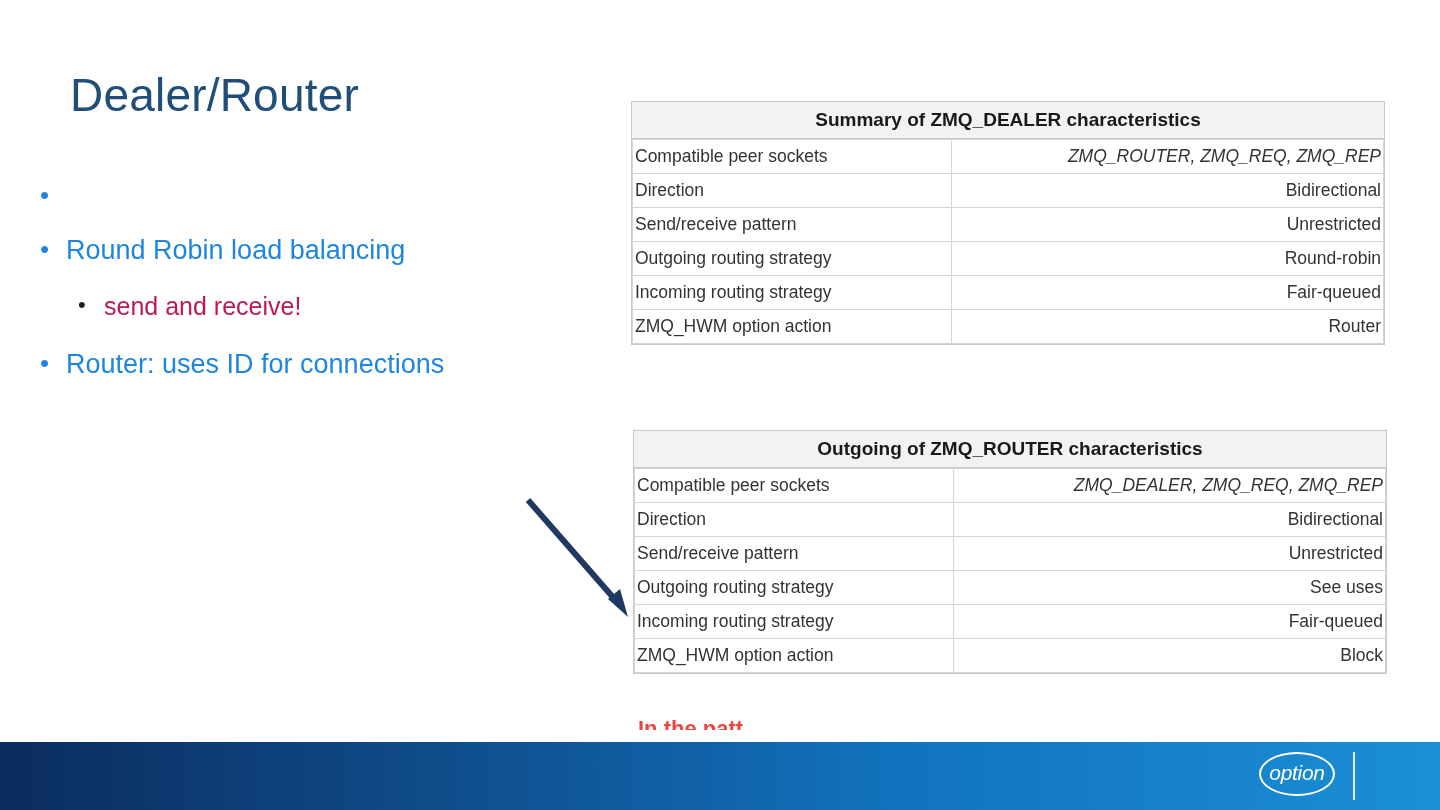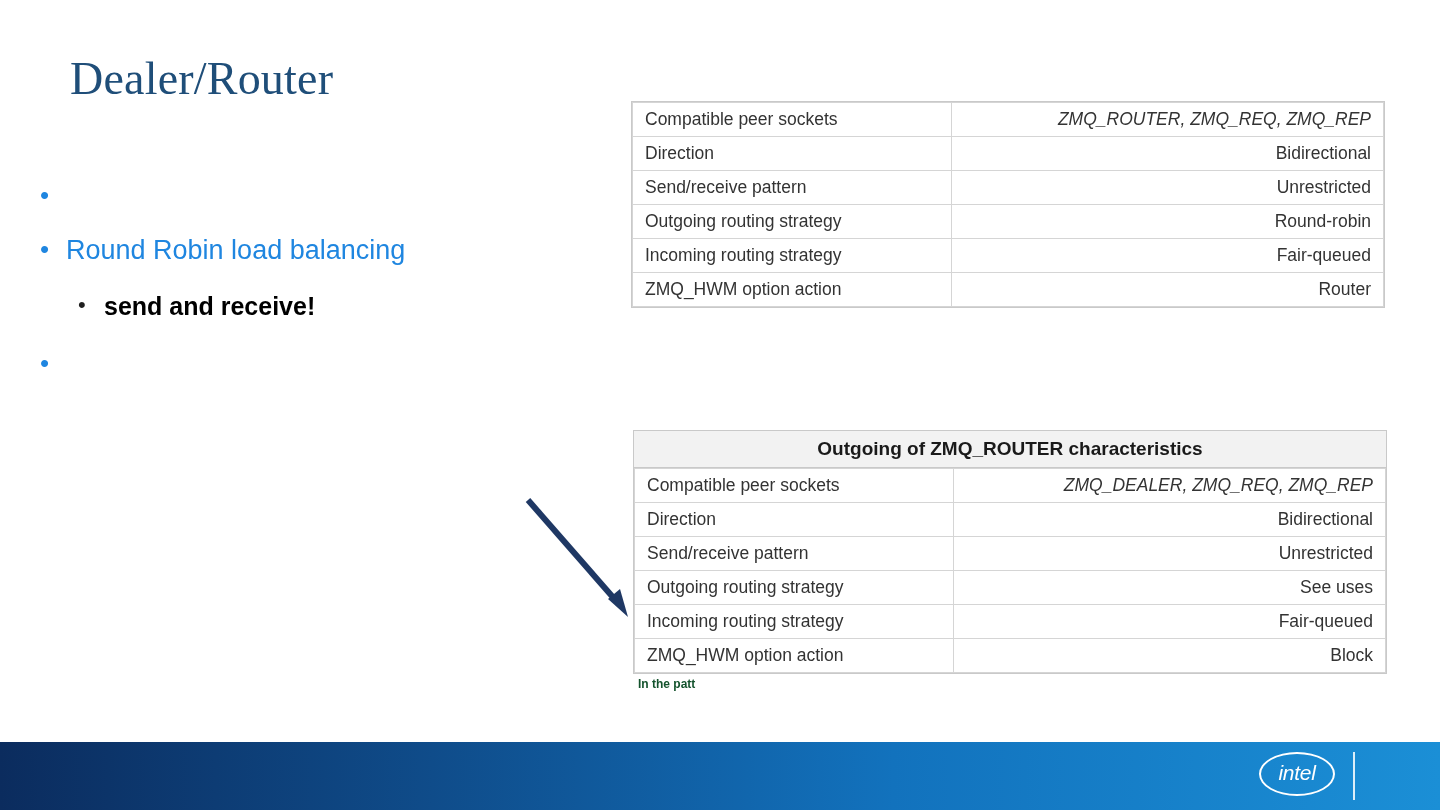--- a/index.html
+++ b/index.html
@@ -12,26 +12,25 @@
     background: #ffffff;
     font-family: "Liberation Sans", sans-serif;
     overflow: hidden;
     position: relative;
   }
 
   
   .slide-title {
     position: absolute;
     left: 70px;
-    top: 52px;
+    top: 68px;
     font-size: 46px;
     color: #1f4e79;
     font-weight: normal;
     letter-spacing: 0.2px;
-    font-family: Liberation Serif, serif;
   }
 
   
   .bullets {
     position: absolute;
     left: 40px;
     top: 180px;
     width: 570px;
   }
   .bullet-row {
@@ -54,22 +53,21 @@
     color: #1f1f1f;
     font-size: 22px;
   }
   .bullet-text {
     font-size: 27px;
     color: #1f86e0;
     line-height: 32px;
   }
   .bullet-row.lvl2 .bullet-text {
     font-size: 25px;
-    color: #000000;
-    font-weight: bold;
+    color: #be185d;
   }
 
   
   .zmq-table {
     position: absolute;
     border: 1px solid #c9c9c9;
     border-collapse: collapse;
     background: #ffffff;
     font-size: 17.5px;
     color: #333333;
@@ -82,40 +80,40 @@
     color: #1a1a1a;
     padding: 7px 4px;
     border-bottom: 1px solid #c9c9c9;
   }
   .zmq-table table {
     border-collapse: collapse;
     width: 100%;
   }
   .zmq-table td {
     border: 1px solid #d5d5d5;
-    padding: 6px 12px;
+    padding: 6px 2px;
     white-space: nowrap;
   }
   .zmq-table td.k { width: 318px; }
   .zmq-table td.v { width: 430px; text-align: right; }
   .zmq-table td.v.italic { font-style: italic; }
 
   #table-dealer { left: 631px; top: 101px; width: 752px; }
   #table-router { left: 633px; top: 430px; width: 752px; }
 
   .cut-text {
     position: absolute;
     left: 638px;
-    top: 677px;
+    top: 716px;
     width: 200px;
     height: 14px;
     overflow: hidden;
-    font-size: 12px;
+    font-size: 22px;
     font-weight: bold;
-    color: #14532d;
+    color: #ef4444;
   }
 
   
   .arrow-svg {
     position: absolute;
     left: 510px;
     top: 485px;
     width: 140px;
     height: 145px;
   }
@@ -166,24 +164,26 @@
   <div class="bullet-row lvl1">
     <span class="bullet-dot">•</span>
     <span class="bullet-text">Round Robin load balancing</span>
   </div>
   <div class="bullet-row lvl2">
     <span class="bullet-dot">•</span>
     <span class="bullet-text">send and receive!</span>
   </div>
   <div class="bullet-row lvl1">
     <span class="bullet-dot">•</span>
+    <span class="bullet-text">Router: uses ID for connections</span>
   </div>
 </div>
 
 <div class="zmq-table" id="table-dealer">
+  <div class="cap">Summary of ZMQ_DEALER characteristics</div>
   <table>
     <tbody>
       <tr>
         <td class="k">Compatible peer sockets</td>
         <td class="v italic">ZMQ_ROUTER, ZMQ_REQ, ZMQ_REP</td>
       </tr>
       <tr>
         <td class="k">Direction</td>
         <td class="v">Bidirectional</td>
       </tr>
@@ -240,15 +240,15 @@
 </div>
 
 <div class="cut-text">In the patt</div>
 
 <svg class="arrow-svg" viewBox="0 0 140 145">
   <line x1="18" y1="15" x2="108" y2="118" stroke="#1f3864" stroke-width="6"></line>
   <polygon points="118,132 98,114 110,104" fill="#1f3864"></polygon>
 </svg>
 
 <div class="footer">
-  <div class="intel-logo">intel</div>
+  <div class="intel-logo">option</div>
   <div class="footer-divider"></div>
 </div>
 
 </body></html>

